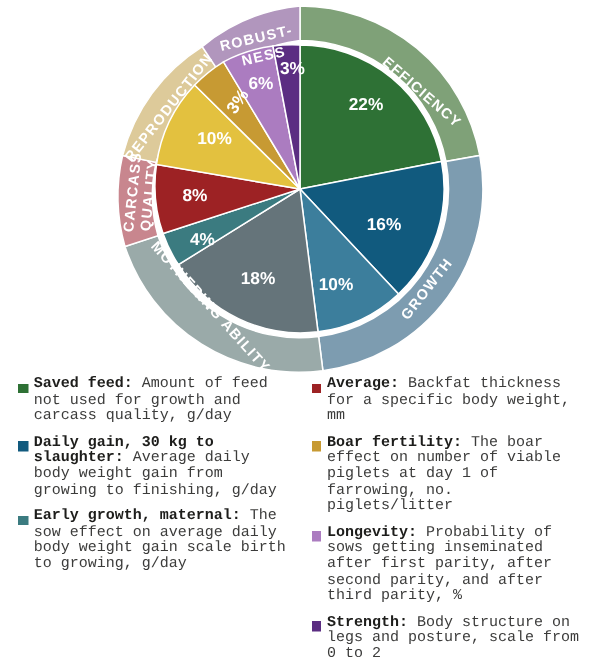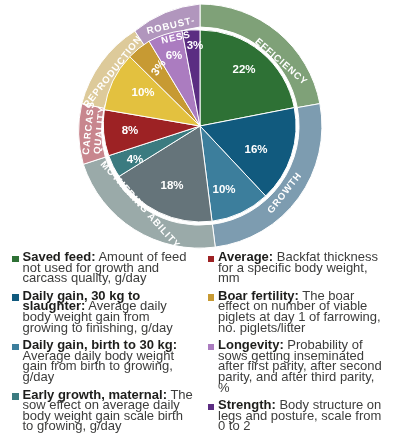--- a/index.html
+++ b/index.html
@@ -75,24 +75,24 @@
 
   .legend-swatch {
     width: 6.5px;
     height: 6.5px;
     flex: 0 0 auto;
     margin-top: 3.5px;
     margin-right: 4px;
   }
 
   .legend-text {
-    font-size: 13px;
+    font-size: 10px;
     line-height: 10.6px;
     color: #3c3c3b;
-    font-family: Liberation Sans, sans-serif;
+    font-family: Liberation Mono, monospace;
   }
 
   .legend-term {
     font-weight: 700;
     color: #1d1d1b;
   }
 </style>
 </head>
 <body>
 
@@ -200,27 +200,20 @@
     </div>
 
     <div class="legend-item">
       <span class="legend-swatch" style="background-color: rgb(17, 90, 126);"></span>
       <span class="legend-text">
         <span class="legend-term">Daily gain, 30 kg to slaughter:</span>
         <span>Average daily body weight gain from growing to finishing, g/day</span>
       </span>
     </div>
 
-    <div class="legend-item">
-      <span class="legend-swatch" style="background-color: rgb(60, 126, 156);"></span>
-      <span class="legend-text">
-        <span class="legend-term">Daily gain, birth to 30 kg:</span>
-        <span>Average daily body weight gain from birth to growing, g/day</span>
-      </span>
-    </div>
 
 
     <div class="legend-item">
       <span class="legend-swatch" style="background-color: rgb(59, 123, 128);"></span>
       <span class="legend-text">
         <span class="legend-term">Early growth, maternal:</span>
         <span>The sow effect on average daily body weight gain scale birth to growing, g/day</span>
       </span>
     </div>
 

